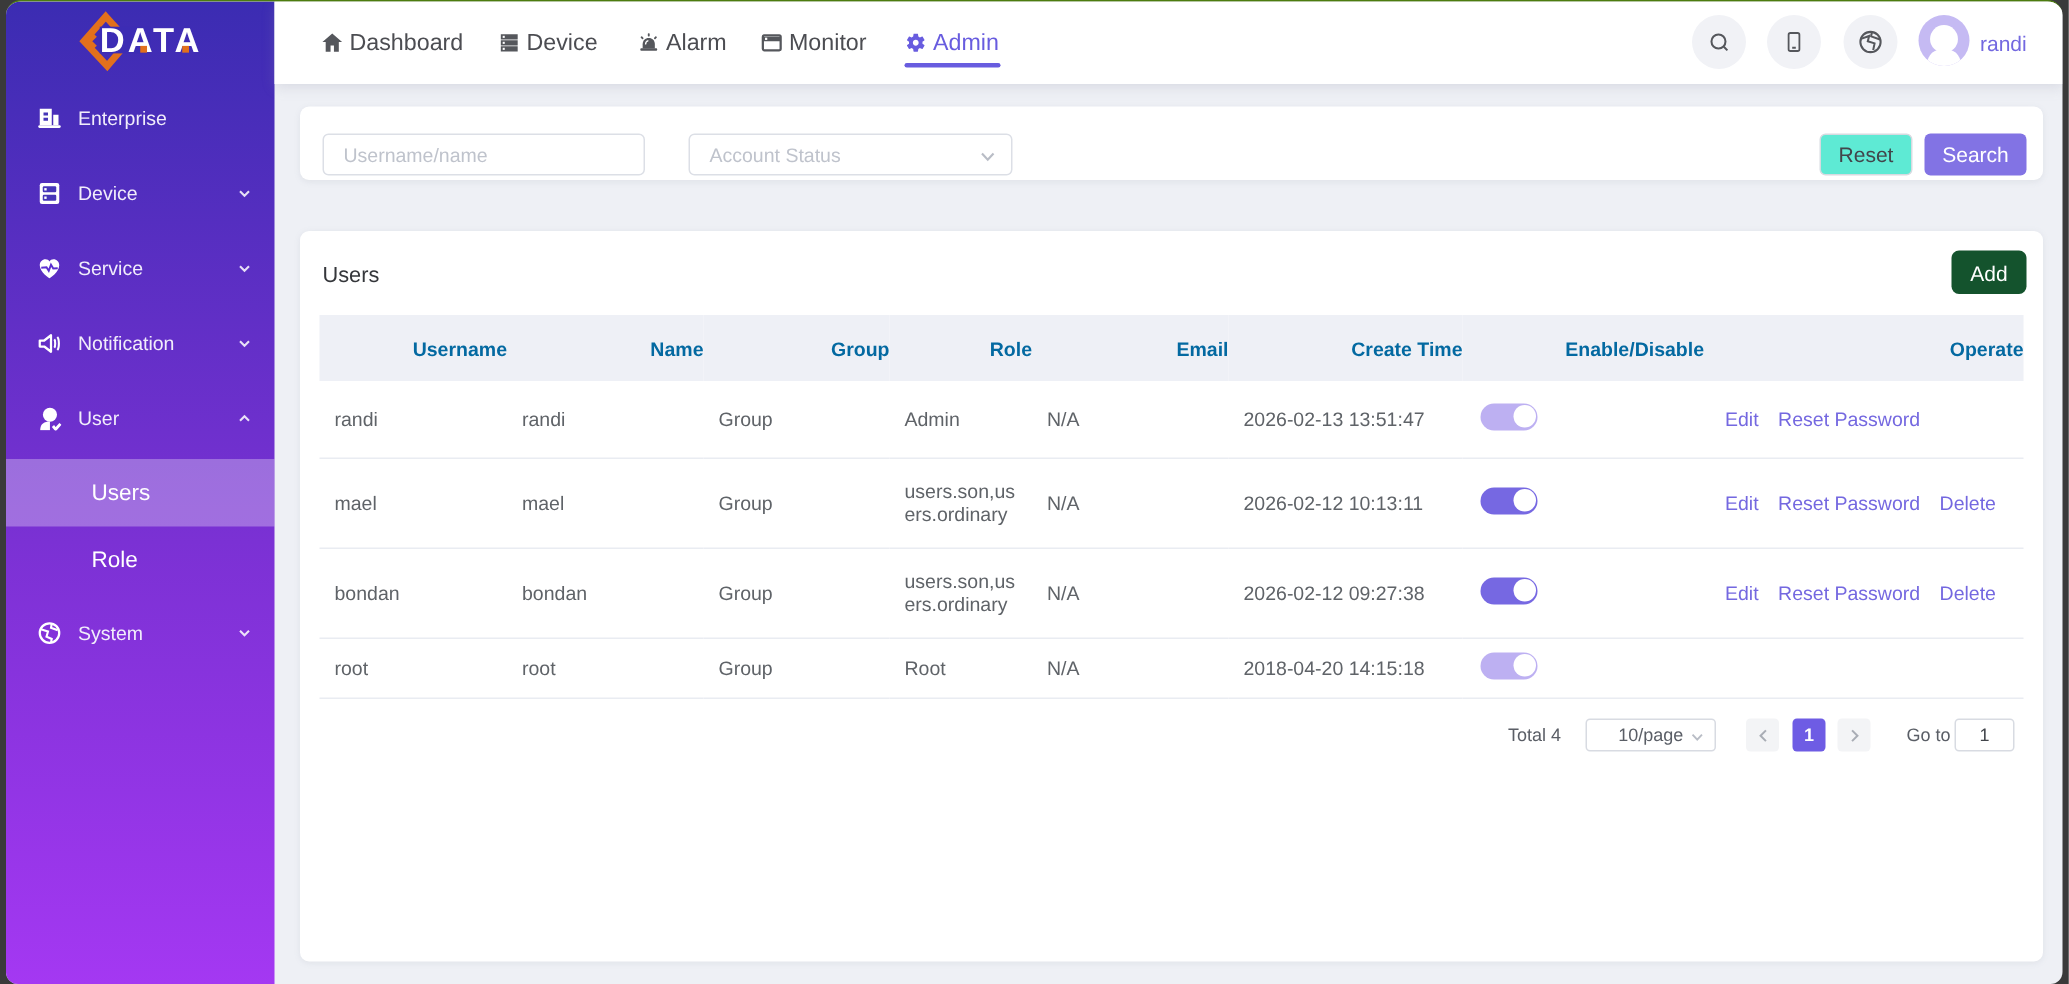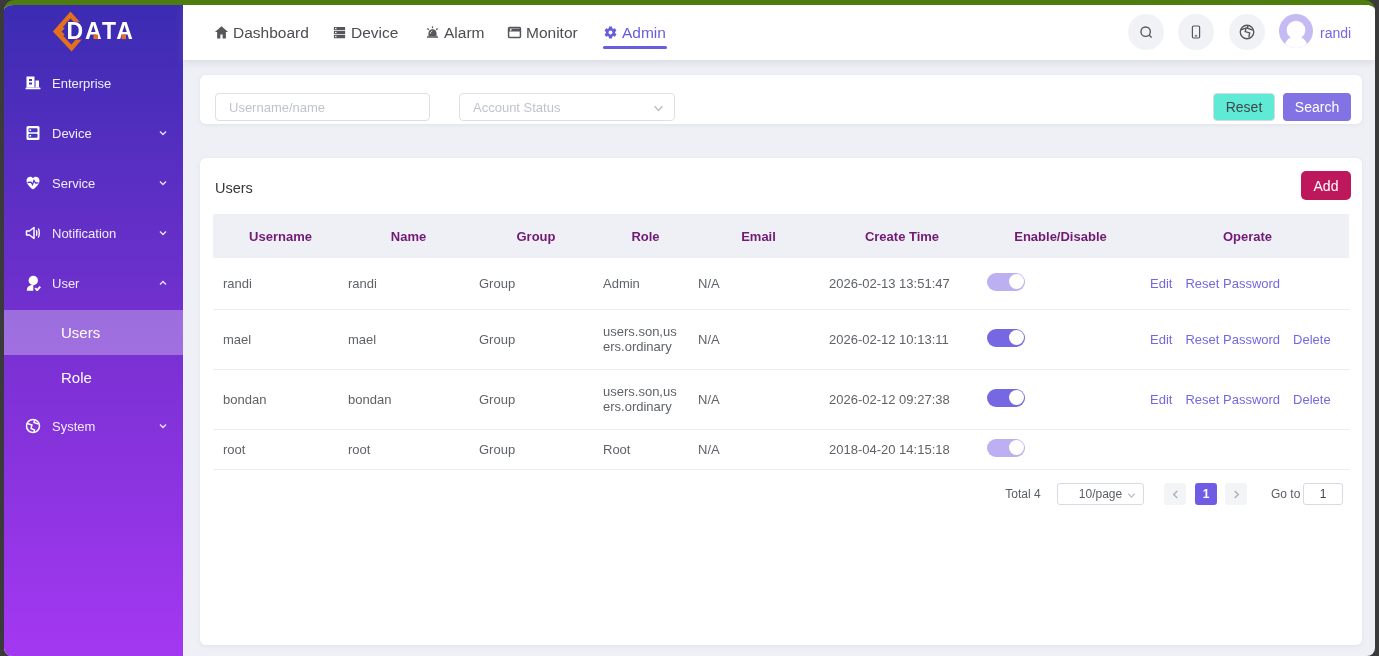--- a/index.html
+++ b/index.html
@@ -1,17 +1,17 @@
 <!DOCTYPE html>
 <html><head>
 <meta charset="utf-8">
 <style>
 * { margin:0; padding:0; box-sizing:border-box; }
 html,body { width:1379px; height:656px; background:#3a3a3a; font-family:"Liberation Sans", sans-serif; overflow:hidden; }
-.win { position:absolute; left:4px; top:0; width:1371px; height:656px; border-radius:10px 10px 8px 8px; overflow:hidden; background:#eef0f5; border-top:5px solid #4d7c0f; box-sizing:border-box; }
+.win { position:absolute; left:4px; top:0; width:1371px; height:656px; border-radius:10px 10px 8px 8px; overflow:hidden; background:#eef0f5; border-top:1px solid #4d7c0f; box-sizing:border-box; }
 .abs { position:absolute; }
 
 .side { position:absolute; left:0; top:0; width:179px; height:655px; background:linear-gradient(180deg,#3b2cb2 0%, #7b31d4 55%, #a438f2 100%); }
 .logo { position:absolute; left:0; top:4px; width:179px; height:46px; }
 .mi { position:absolute; left:0; width:179px; height:50px; color:#f1edfb; font-size:13px; }
 .mi .ictn { position:absolute; left:21px; top:50%; transform:translateY(-50%); width:16px; height:16px; }
 .mi .lbl { position:absolute; left:48px; top:50%; transform:translateY(-50%); }
 .mi .chv { position:absolute; right:15px; top:50%; transform:translateY(-50%); width:10px; height:10px; opacity:.85; }
 .smi { position:absolute; left:0; width:179px; height:45px; color:#fff; font-size:15px; line-height:45px; padding-left:57px; }
 .smi.sel { background:rgba(255,255,255,0.3); }
@@ -23,21 +23,21 @@
 .tab.active:after { content:""; position:absolute; left:0; right:-1px; bottom:11.5px; height:2.5px; background:#685cdf; border-radius:2px; }
 .circ { position:absolute; top:9px; width:36px; height:36px; border-radius:50%; background:#f1f2f6; display:flex; align-items:center; justify-content:center; }
 
 .card { position:absolute; left:196px; width:1162px; background:#fff; border-radius:6px; box-shadow:0 1px 4px rgba(120,130,150,0.12); }
 .inp { position:absolute; height:28px; border:1px solid #dcdfe6; border-radius:4px; background:#fff; font-size:13px; color:#bfc3cc; display:flex; align-items:center; padding-left:13px; }
 .btn { position:absolute; height:28px; border-radius:4px; font-size:14px; display:flex; align-items:center; justify-content:center; }
 .btn.plain { background:#5eead4; border:1px solid #d6dae0; color:#42454b; }
 .btn.prim { background:#8273e4; color:#fff; }
 
 table { border-collapse:collapse; table-layout:fixed; font-size:13px; color:#5f6368; }
-th { background:#eef0f6; color:#701a75; font-weight:bold; text-align:center; font-size:13px;margin-left:26px; }
+th { background:#eef0f6; color:#0369a1; font-weight:bold; text-align:right; font-size:13px;margin-left:26px; }
 th,td { padding:0 0 0 10px; vertical-align:middle; }
 td { border-bottom:1px solid #e9ecf2; }
 .lnk { color:#7468e0; margin-right:13px; }
 .tog { display:inline-block; width:38px; height:18px; border-radius:9px; position:relative; }
 .tog i { position:absolute; right:1.5px; top:1.5px; width:15px; height:15px; border-radius:50%; background:#fff; }
 .tog.lt { background:#bdb0f2; }
 .tog.dk { background:#7668e2; }
 
 .pg { position:absolute; font-size:12px; color:#5a5e66; }
 .pgbtn { position:absolute; width:22px; height:22px; border-radius:3px; background:#f3f4f6; display:flex; align-items:center; justify-content:center; color:#a9adb5; font-size:13px; }
@@ -206,21 +206,21 @@
       <svg style="position:absolute; right:10px; top:9px;" width="11" height="11" viewBox="0 0 10 10">
           <path d="M1.5 3 L5 6.8 L8.5 3" stroke="#b9bdc6" stroke-width="1.3" fill="none"></path>
         </svg>
     </div>
     <div class="btn plain" style="left:1013px; top:18px; width:62px;">Reset</div>
     <div class="btn prim" style="left:1083px; top:18px; width:68px;">Search</div>
   </div>
 
   <div class="card" style="top:153px; height:487px;">
     <div class="abs" style="left:15px; top:22px; font-size:14.5px; color:#35373b;">Users</div>
-    <div class="btn prim" style="left:1101px; top:13px; width:50px; height:29px; border-radius:5px; background:#be185d;">Add</div>
+    <div class="btn prim" style="left:1101px; top:13px; width:50px; height:29px; border-radius:5px; background:#14532d;">Add</div>
     <table class="abs" style="left:13px; top:56px; width:1136px;">
       <colgroup>
           <col style="width:125px">
           <col style="width:131px">
           <col style="width:124px">
           <col style="width:95px">
           <col style="width:131px">
           <col style="width:156px">
           <col style="width:161px">
           <col style="width:213px">

